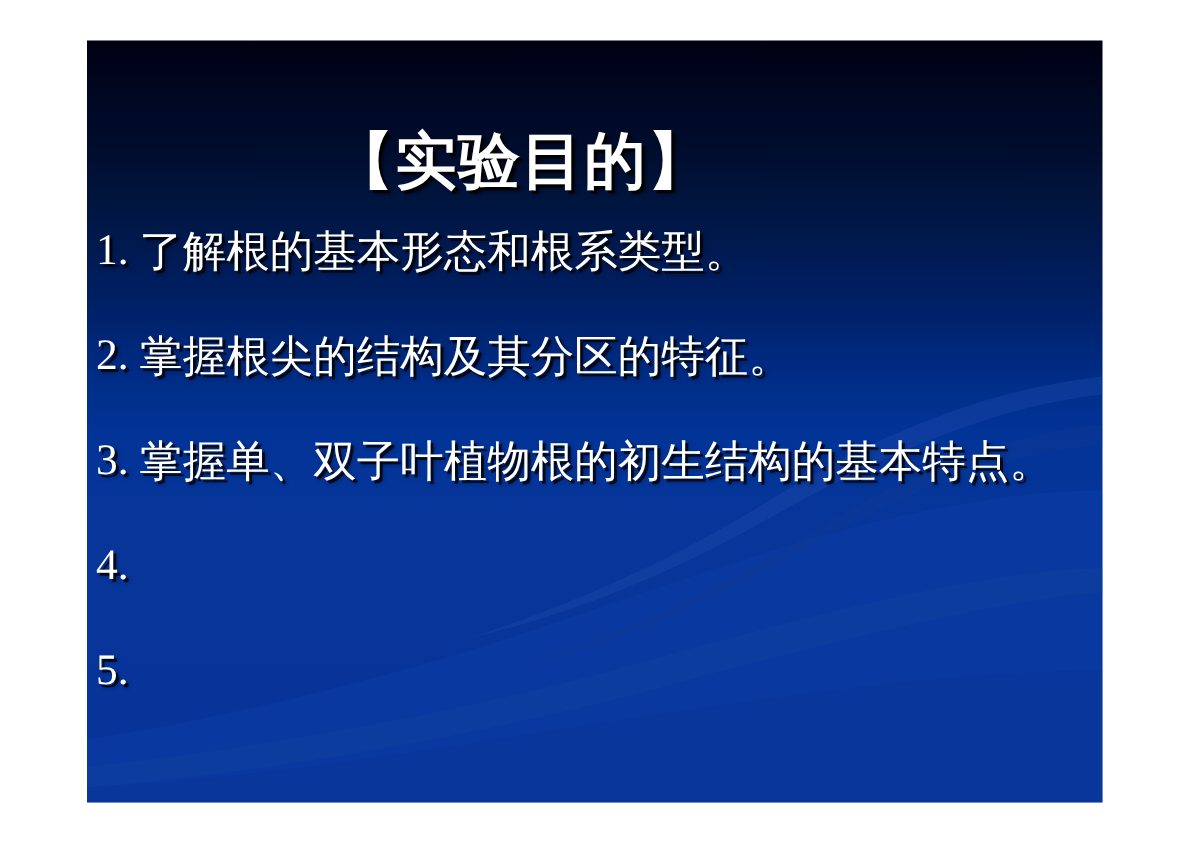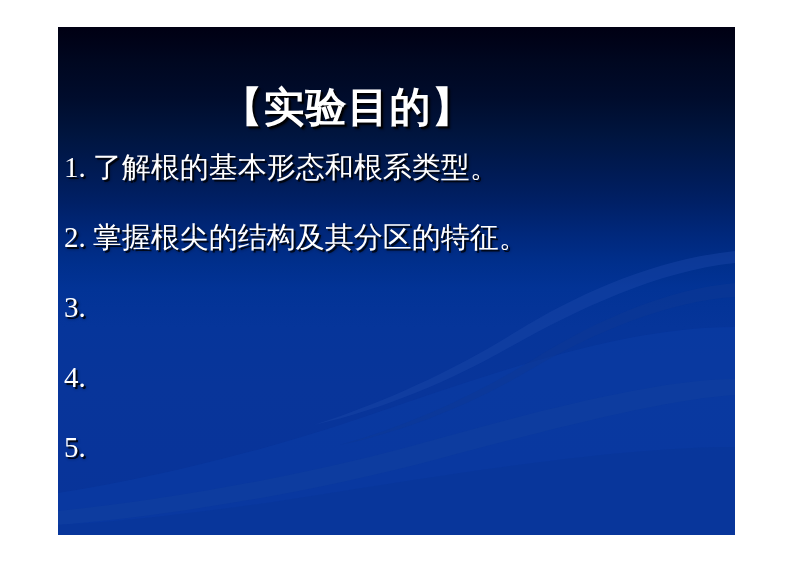--- a/index.html
+++ b/index.html
@@ -122,20 +122,21 @@
       <li class="bullet-item">
         <span class="bullet-num">1.</span>
         <span class="bullet-text">了解根的基本形态和根系类型。</span>
       </li>
       <li class="bullet-item">
         <span class="bullet-num">2.</span>
         <span class="bullet-text">掌握根尖的结构及其分区的特征。</span>
       </li>
       <li class="bullet-item">
         <span class="bullet-num">3.</span>
+        <span class="bullet-text">掌握单、双子叶植物根的初生结构的基本特点。</span>
       </li>
       <li class="bullet-item">
         <span class="bullet-num">4.</span>
       </li>
       <li class="bullet-item">
         <span class="bullet-num">5.</span>
       </li>
     </ul>
 
   </div>

